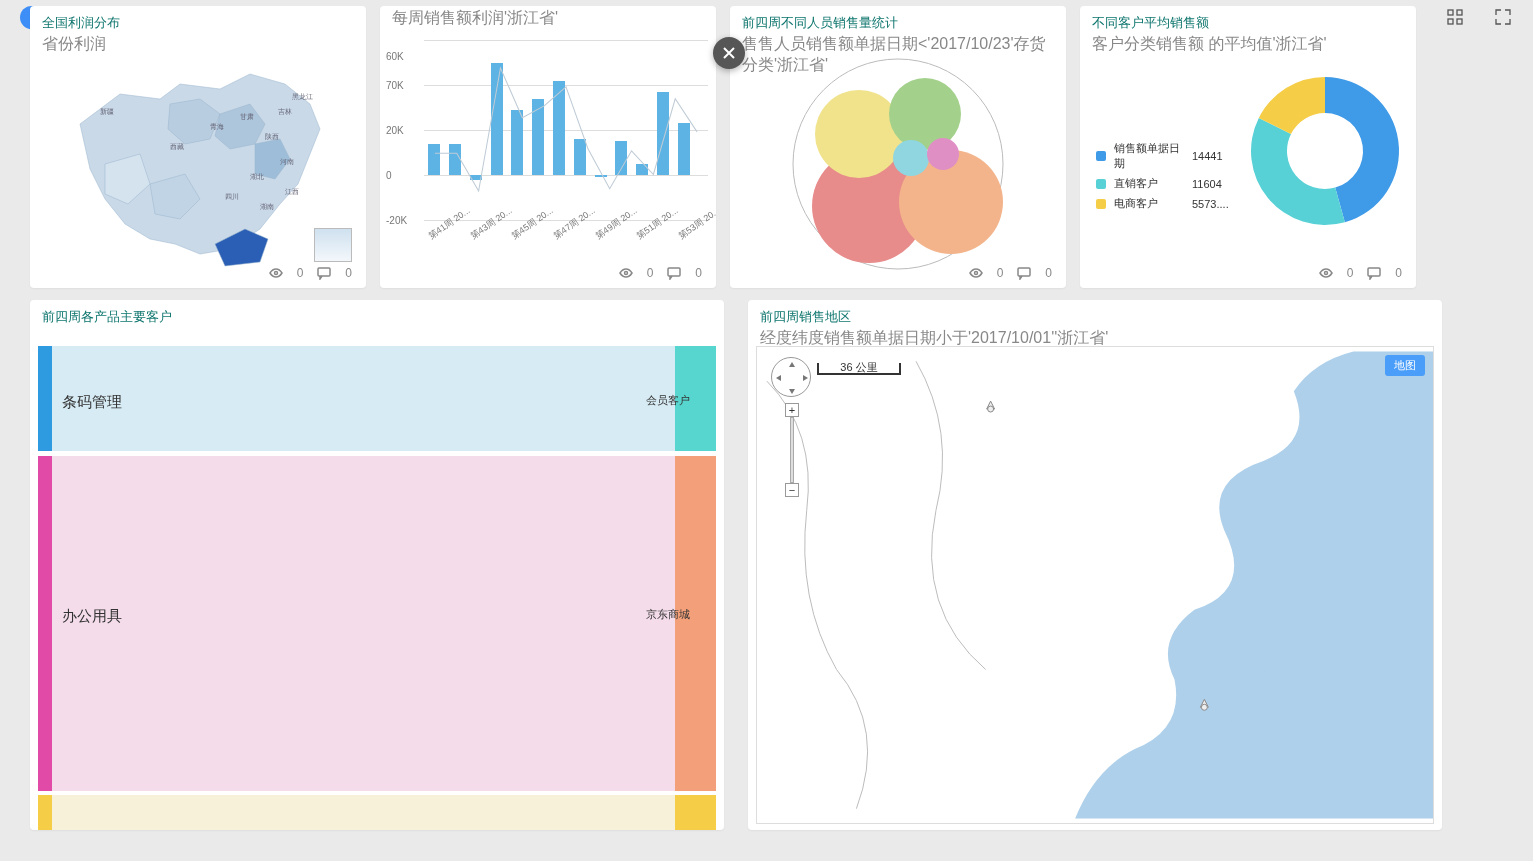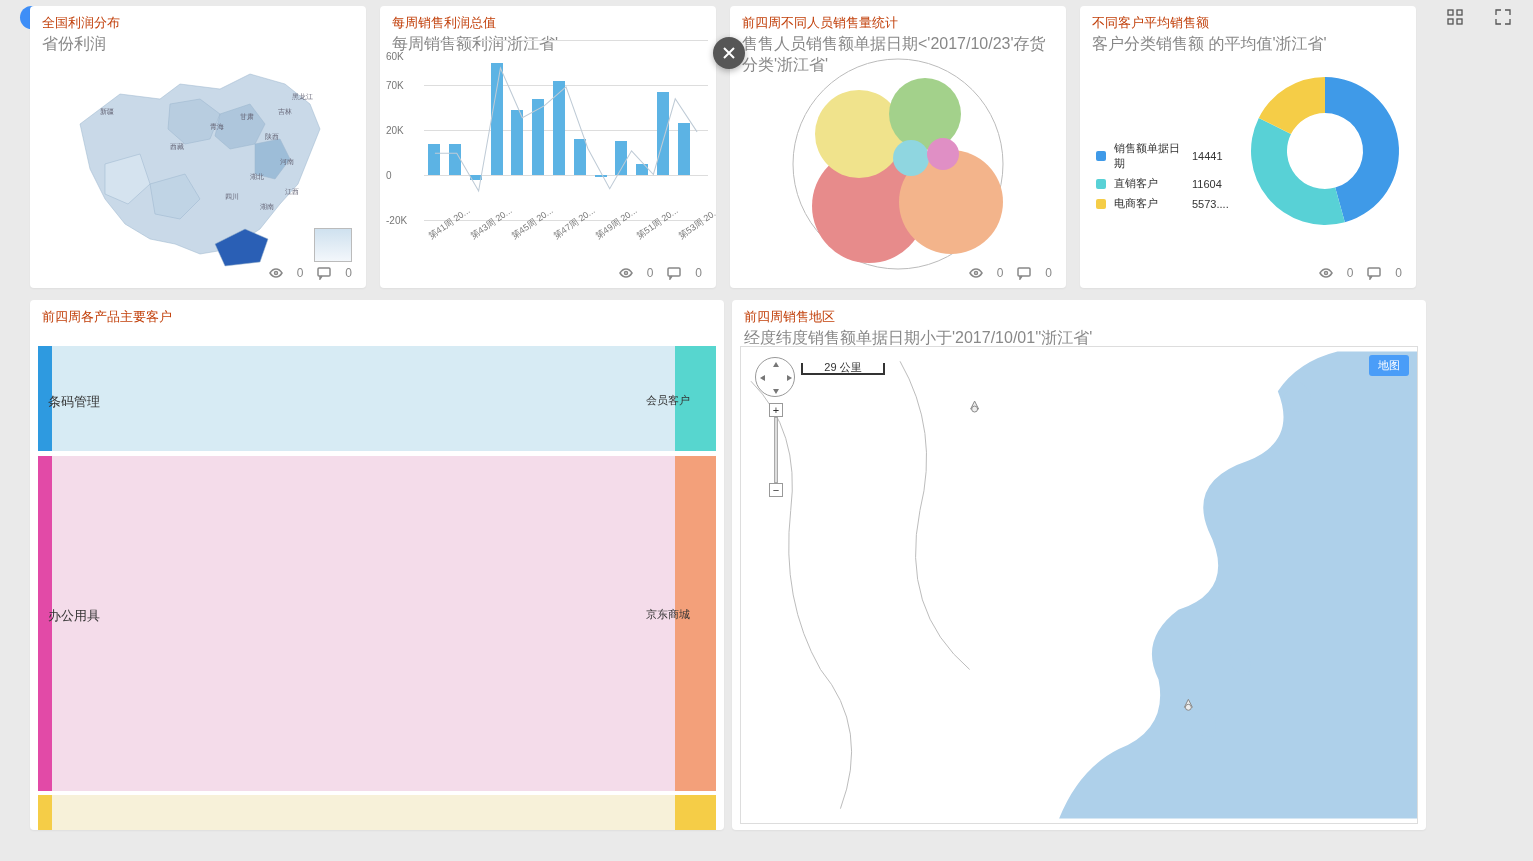--- a/index.html
+++ b/index.html
@@ -5,25 +5,25 @@
 *{box-sizing:border-box;margin:0;padding:0;font-family:-apple-system,"Microsoft YaHei",Arial,sans-serif}
 body{background:#eaeaea;width:1533px;height:861px;overflow:hidden;font-size:12px;color:#333}
 .topbar{height:34px;display:flex;align-items:center;justify-content:space-between;padding:0 20px;background:#eaeaea}
 .chip{background:#3e8ef7;color:#fff;border-radius:12px;padding:3px 10px;display:inline-flex;align-items:center;gap:6px;font-size:12px}
 .chip .x{font-size:12px;opacity:.9}
 .icons{display:flex;gap:28px;align-items:center}
 .icons svg{width:20px;height:20px;stroke:#555;stroke-width:1.3;fill:none;cursor:pointer}
 .close-fab{position:absolute;left:713px;top:37px;width:32px;height:32px;border-radius:50%;background:#565656;display:flex;align-items:center;justify-content:center;box-shadow:0 2px 6px rgba(0,0,0,.3);cursor:pointer;z-index:10}
 .close-fab svg{width:14px;height:14px;stroke:#fff;stroke-width:2}
 .row1{display:grid;grid-template-columns:336px 336px 336px 336px;gap:14px;padding:0 30px;margin-top:-28px}
-.row2{display:grid;grid-template-columns:694px 694px;gap:8px;padding:0 30px;margin-top:12px}
+.row2{display:grid;grid-template-columns:694px 694px;gap:24px;padding:0 30px;margin-top:12px}
 .card{background:#fff;border-radius:4px;box-shadow:0 1px 2px rgba(0,0,0,.05);position:relative;padding:0 10px 6px 10px;overflow:hidden}
 .row1 .card{height:282px}
 .row2 .card{height:530px}
-.card .title{font-size:13px;color:#c2410c;padding:8px 2px 0 2px;font-weight:500;white-space:nowrap;overflow:hidden}
+.card .title{font-size:13px;color:#0f766e;padding:8px 2px 0 2px;font-weight:500;white-space:nowrap;overflow:hidden}
 .card .sub{font-size:16px;color:#888;padding:2px 2px 4px 2px}
 .card .footer{position:absolute;right:14px;bottom:8px;display:flex;gap:14px;align-items:center;color:#888;font-size:12px}
 .card .footer svg{width:14px;height:14px;stroke:#888;fill:none;stroke-width:1.5}
 
 .bars{position:absolute;left:44px;top:34px;right:8px;bottom:50px}
 .bars .grid-y{position:absolute;left:0;right:0;border-top:1px solid #ddd}
 .bars .ylab{position:absolute;left:-38px;font-size:10px;color:#777;transform:translateY(-50%)}
 .bar{position:absolute;width:12px;background:#5cb3e4}
 .xlab{position:absolute;font-size:9px;color:#777;transform:rotate(-35deg);transform-origin:left top;white-space:nowrap}
 .line-path{position:absolute;left:0;top:0;width:100%;height:100%}
@@ -32,21 +32,21 @@
 .legend .row{display:flex;align-items:center;margin:5px 0;gap:8px}
 .legend .sw{width:10px;height:10px;border-radius:2px}
 .legend .nm{width:70px}
 .donut-wrap{position:absolute;right:6px;top:60px}
 
 .bubble-wrap{position:absolute;left:50%;top:56%;transform:translate(-50%,-50%);}
 
 .tree{position:absolute;left:8px;right:8px;top:46px;bottom:6px}
 .tree .rowt{position:absolute;left:0;right:0}
 .tree .stripe{position:absolute;top:0;bottom:0}
-.tree .lbl{position:absolute;left:10px;font-size:13px;color:#333}
+.tree .lbl{position:absolute;left:24px;font-size:15px;color:#333}
 .tree .rlbl{position:absolute;right:26px;font-size:11px;color:#333}
 
 .mapbox{position:absolute;left:8px;right:8px;top:46px;bottom:6px;border:1px solid #ddd}
 .mapbox svg{width:100%;height:100%}
 .map-btn{position:absolute;right:8px;top:8px;background:#4a9df8;color:#fff;padding:3px 9px;border-radius:3px;font-size:11px;cursor:pointer}
 .nav-circle{position:absolute;left:14px;top:10px;width:40px;height:40px;border:1px solid #999;border-radius:50%;background:#fff}
 .zoom{position:absolute;left:28px;top:56px;width:14px;display:flex;flex-direction:column;align-items:center}
 .zoom .btn{border:1px solid #999;width:14px;height:14px;background:#fff;font-size:11px;line-height:12px;text-align:center;cursor:pointer}
 .zoom .track{width:4px;height:66px;background:#ddd;border:1px solid #aaa}
 .scale{position:absolute;left:60px;top:16px;font-size:11px;color:#333;border-bottom:2px solid #333;border-left:2px solid #333;border-right:2px solid #333;padding:0 6px 0 6px;height:12px;line-height:8px;width:84px;text-align:center}
@@ -139,21 +139,20 @@
       <span>0</span>
       <svg>
           <rect x="1" y="2" width="12" height="8" rx="1"></rect>
           <path d="M5 10l-2 3v-3"></path>
         </svg>
       <span>0</span>
     </div>
   </div>
 
   <div class="card">
-    <div class="title">每周销售利润总值</div>
     <div class="sub">每周销售额利润'浙江省'</div>
     <div class="bars" id="barChart">
         <div class="grid-y" style="top: 180px;"></div>
         <div class="ylab" style="top: 180px;">-20K</div>
         <div class="grid-y" style="top: 135px;"></div>
         <div class="ylab" style="top: 135px;">0</div>
         <div class="grid-y" style="top: 90px;"></div>
         <div class="ylab" style="top: 90px;">20K</div>
         <div class="grid-y" style="top: 45px;"></div>
         <div class="ylab" style="top: 45px;">70K</div>
@@ -316,16 +315,16 @@
               <path d="M4 20l5-3v6z"></path>
               <path d="M36 20l-5-3v6z"></path>
             </g>
           </svg>
       </div>
       <div class="zoom">
         <div class="btn">+</div>
         <div class="track"></div>
         <div class="btn">−</div>
       </div>
-      <div class="scale">29 公里</div>
+      <div class="scale">36 公里</div>
     </div>
   </div>
 </div>
 
 </body></html>

